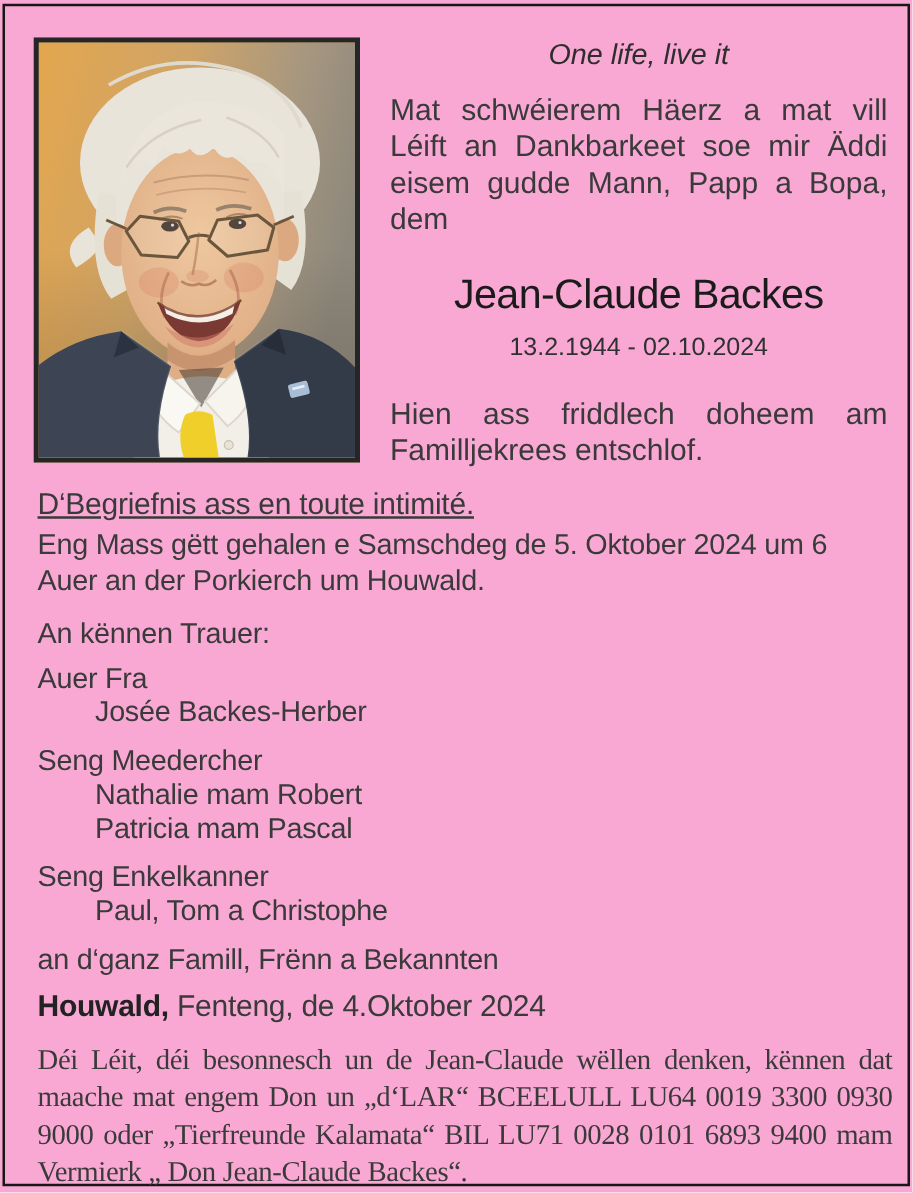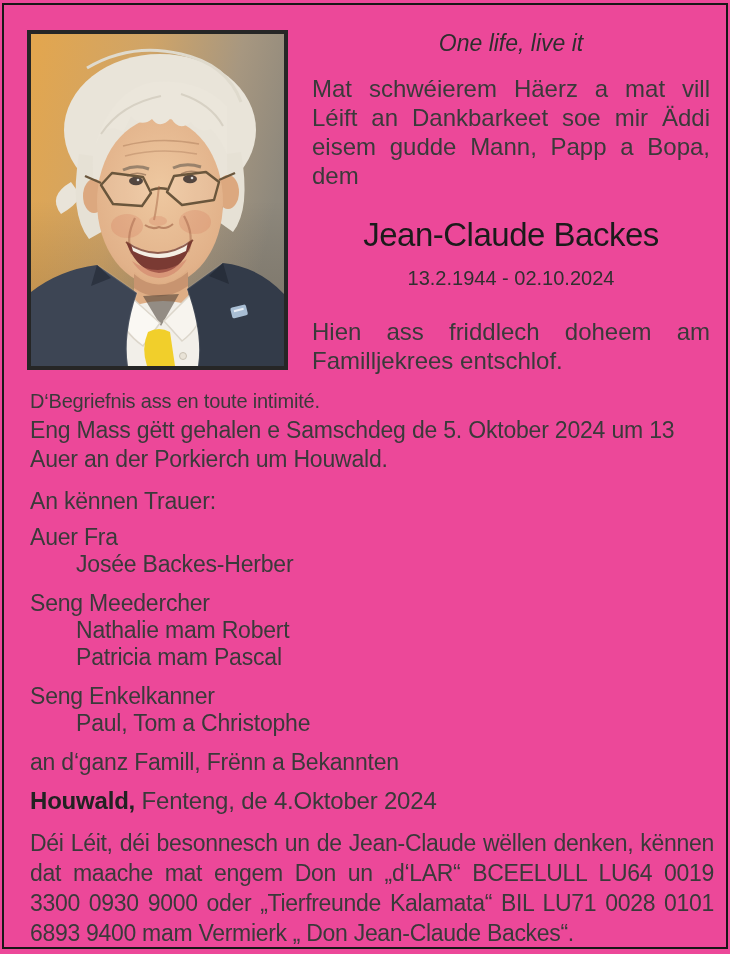--- a/index.html
+++ b/index.html
@@ -1,17 +1,17 @@
 <!DOCTYPE html>
 <html><head>
 <meta charset="utf-8">
 <style>
   html,body{margin:0;padding:0;background:#ffffff;}
   .page{
-    position:relative;width:730px;height:954px;background:#ec4899;overflow:hidden;
+    position:relative;width:730px;height:954px;background:#f9a8d4;overflow:hidden;
     font-family:"Liberation Sans",sans-serif;color:#3a3a3a;
   }
   .frame{position:absolute;left:2px;top:3px;right:2px;bottom:5px;border:2px solid #171717;pointer-events:none;}
 
   
   .photo{
     position:absolute;left:27px;top:30px;width:253px;height:332px;
     border:4px solid #262626;background:#caa36a;
   }
   .photo svg{display:block;}
@@ -20,30 +20,30 @@
   .right-col{position:absolute;left:312px;top:30px;width:398px;}
   .motto{margin:0 0 17px;text-align:center;font-style:italic;font-size:23px;color:#2e2e2e;}
   .intro{margin:0;font-size:24px;line-height:29px;text-align:justify;color:#3a3a3a;}
   .name{margin:26px 0 0;text-align:center;font-weight:normal;font-size:33px;letter-spacing:-0.5px;color:#1b1b1b;}
   .dates{margin:13px 0 0;text-align:center;font-size:20px;color:#303030;}
   .death{margin:27px 0 0;font-size:24px;line-height:29px;text-align:justify;color:#3a3a3a;}
 
   
   .main-col{position:absolute;left:30px;top:390px;width:684px;font-size:23px;letter-spacing:-0.2px;}
   .main-col p{margin:0;}
-  .funeral{font-size:20px;margin:0 0 3px !important;}
+  .funeral{font-size:24px;margin:0 0 3px !important;text-decoration:underline;}
   .mass{line-height:29px;margin:0 0 14px !important;}
   .trauer{margin:0 0 9px !important;}
   .family-group{margin:0 0 12px;}
   .family-group .role{line-height:27px;}
   .family-group .fam-name{line-height:27px;padding-left:46px;}
   .closing{margin:0 !important;line-height:27px;}
   .place{margin:11px 0 0 !important;font-size:24px;}
   .place .bold{font-weight:bold;color:#222;text-align:center;}
-  .donation{margin:13px 0 0 !important;text-align:justify;line-height:30px;letter-spacing:-0.3px;}
+  .donation{margin:13px 0 0 !important;text-align:justify;line-height:30px;letter-spacing:-0.3px;font-family:Liberation Serif, serif;}
 </style>
 </head>
 <body>
 
 <div class="page">
   <div class="frame"></div>
 
   <div class="photo">
     <svg width="253" height="332" viewBox="0 0 253 332" xmlns="http://www.w3.org/2000/svg">
       <defs>
@@ -144,21 +144,21 @@
   <div class="right-col">
     <p class="motto">One life, live it</p>
     <p class="intro">Mat schwéierem Häerz a mat vill Léift an Dankbarkeet soe mir Äddi eisem gudde Mann, Papp a Bopa, dem</p>
     <p class="name">Jean-Claude Backes</p>
     <p class="dates">13.2.1944 - 02.10.2024</p>
     <p class="death">Hien ass friddlech doheem am Familljekrees entschlof.</p>
   </div>
 
   <div class="main-col">
     <p class="funeral">D‘Begriefnis ass en toute intimité.</p>
-    <p class="mass">Eng Mass gëtt gehalen e Samschdeg de 5. Oktober 2024 um 13 Auer an der Porkierch um Houwald.</p>
+    <p class="mass">Eng Mass gëtt gehalen e Samschdeg de 5. Oktober 2024 um 6 Auer an der Porkierch um Houwald.</p>
     <p class="trauer">An kënnen Trauer:</p>
 
     <div class="family-group">
       <div class="role">Auer Fra</div>
       <div class="fam-name">Josée Backes-Herber</div>
     </div>
 
     <div class="family-group">
       <div class="role">Seng Meedercher</div>
       <div class="fam-name">Nathalie mam Robert</div>

